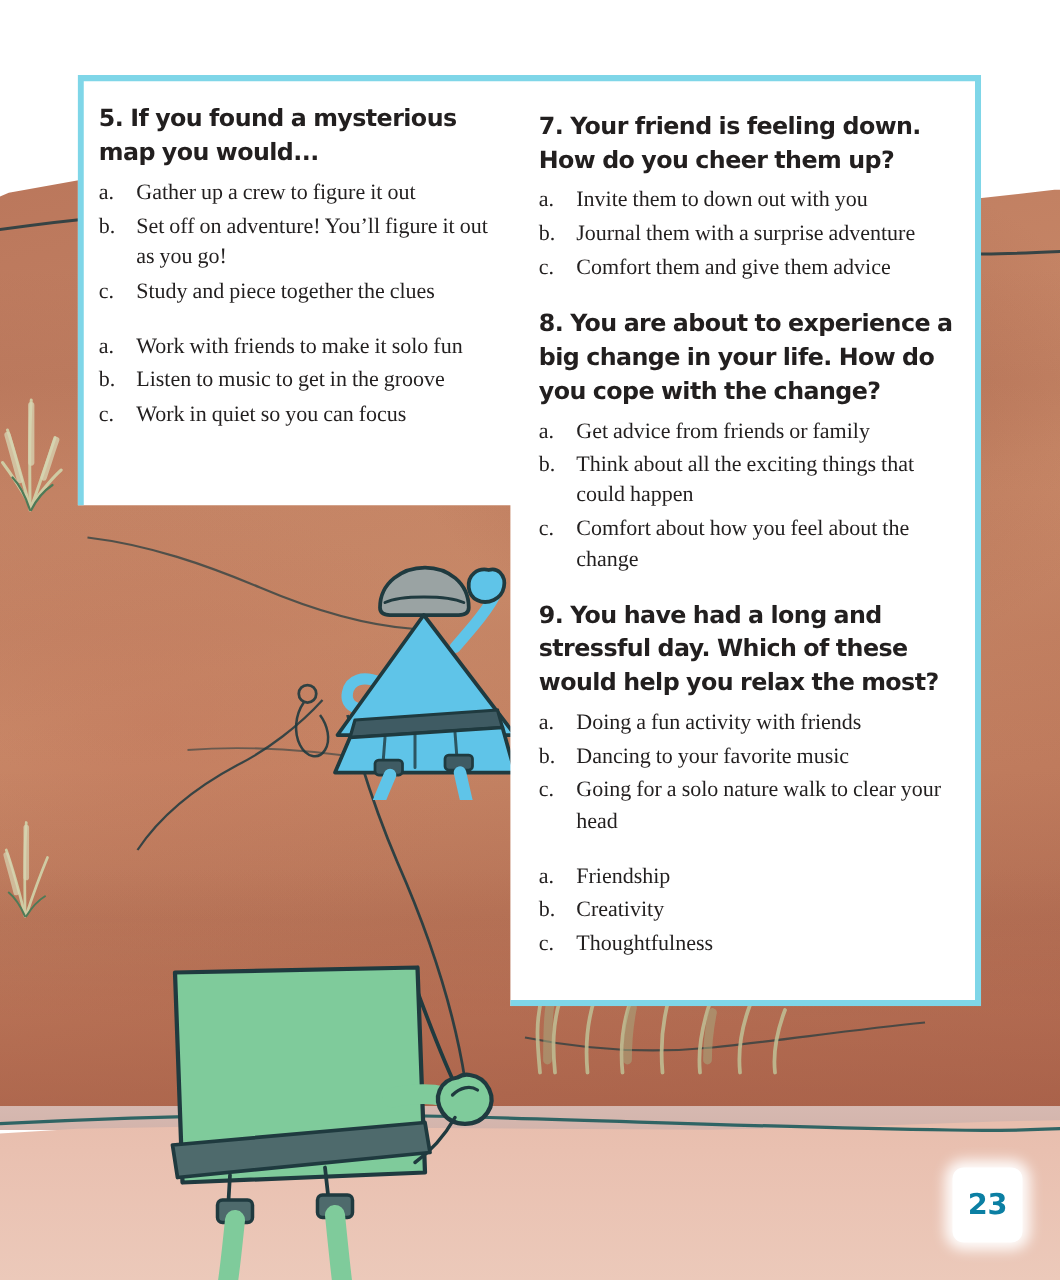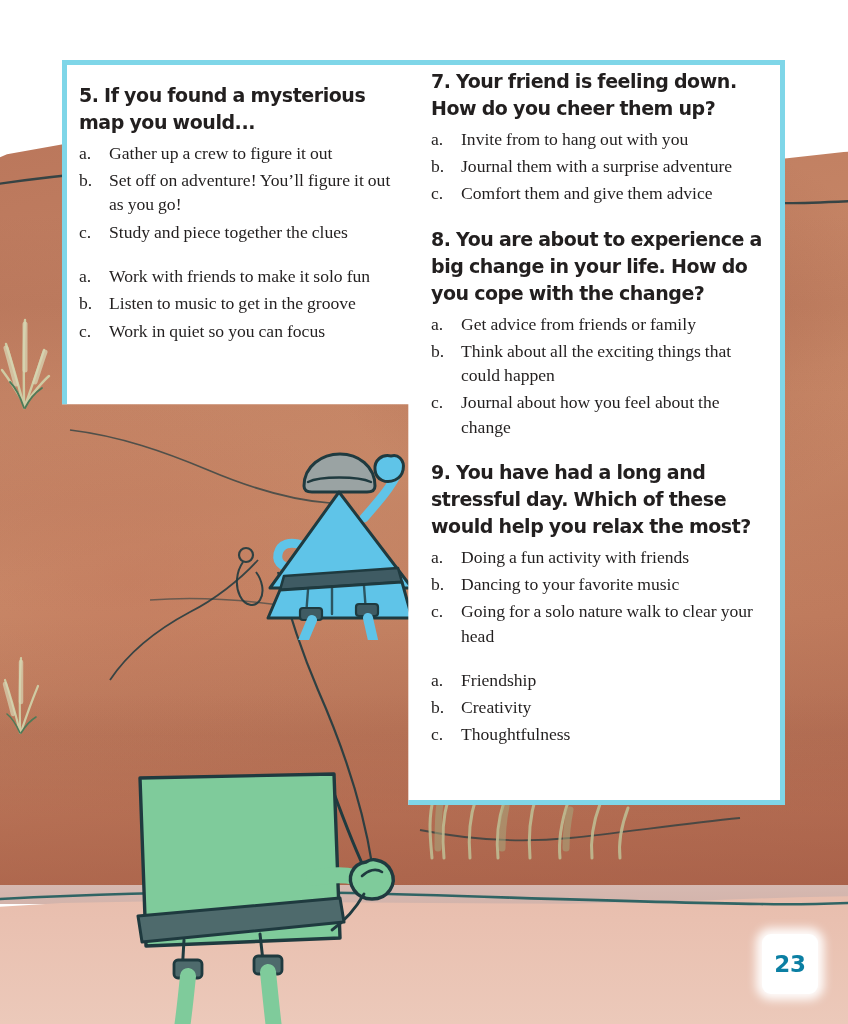--- a/index.html
+++ b/index.html
@@ -134,21 +134,21 @@
   }
   .col {
     box-sizing: border-box;
   }
   .col-left {
     width: 347px;
     padding: 22px 18px 0 17px;
   }
   .col-right {
     width: 376px;
-    padding: 8px 14px 0 22px;
+    padding: 28px 14px 0 22px;
   }
 
   
   .question {
     margin: 0 0 4px 0;
   }
   .q-prompt {
     font-family: "DejaVu Sans", sans-serif;
     font-weight: bold;
     font-size: 19px;
@@ -394,21 +394,21 @@
 
       </div>
 
       <div class="col col-right">
 
         <div class="question">
           <p class="q-prompt">7. Your friend is feeling down. How do you cheer them up?</p>
           <ul class="choices">
             <li class="choice">
               <span class="choice-letter">a.</span>
-              <span class="choice-text">Invite from to hang out with you</span>
+              <span class="choice-text">Invite them to down out with you</span>
             </li>
             <li class="choice">
               <span class="choice-letter">b.</span>
               <span class="choice-text">Journal them with a surprise adventure</span>
             </li>
             <li class="choice">
               <span class="choice-letter">c.</span>
               <span class="choice-text">Comfort them and give them advice</span>
             </li>
           </ul>
@@ -420,21 +420,21 @@
             <li class="choice">
               <span class="choice-letter">a.</span>
               <span class="choice-text">Get advice from friends or family</span>
             </li>
             <li class="choice">
               <span class="choice-letter">b.</span>
               <span class="choice-text">Think about all the exciting things that could happen</span>
             </li>
             <li class="choice">
               <span class="choice-letter">c.</span>
-              <span class="choice-text">Journal about how you feel about the change</span>
+              <span class="choice-text">Comfort about how you feel about the change</span>
             </li>
           </ul>
         </div>
 
         <div class="question">
           <p class="q-prompt">9. You have had a long and stressful day. Which of these would help you relax the most?</p>
           <ul class="choices">
             <li class="choice">
               <span class="choice-letter">a.</span>
               <span class="choice-text">Doing a fun activity with friends</span>

